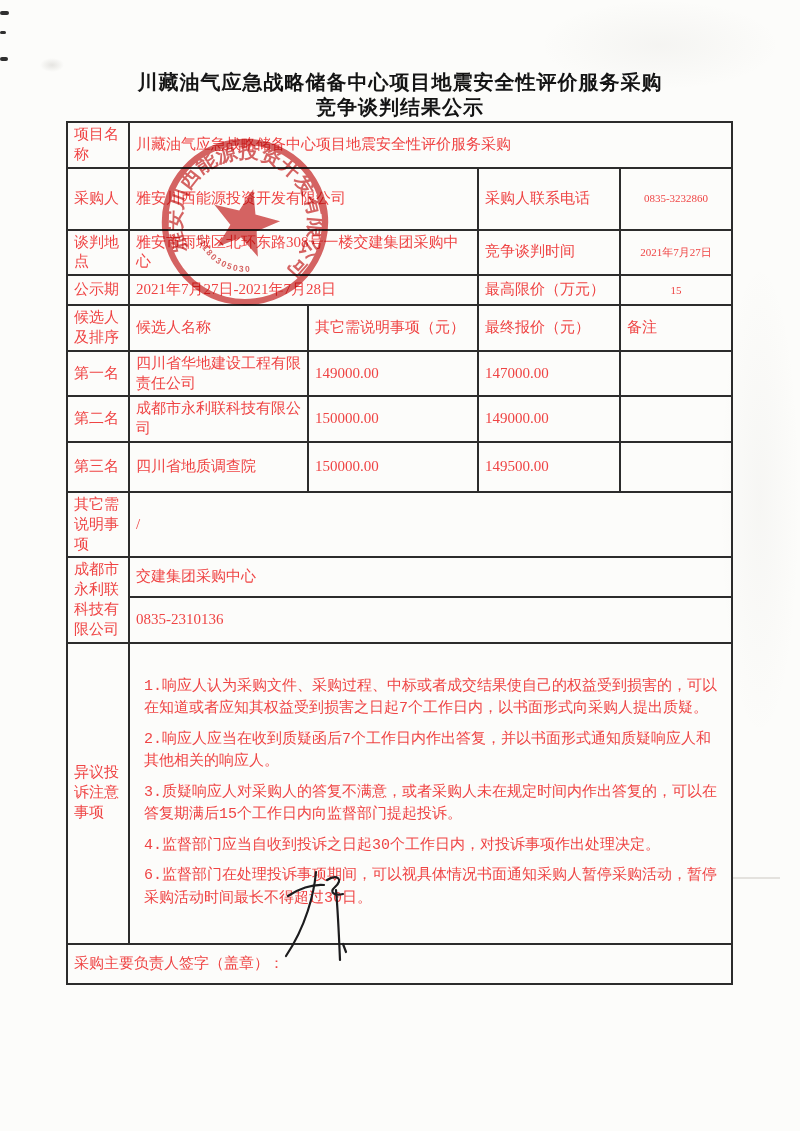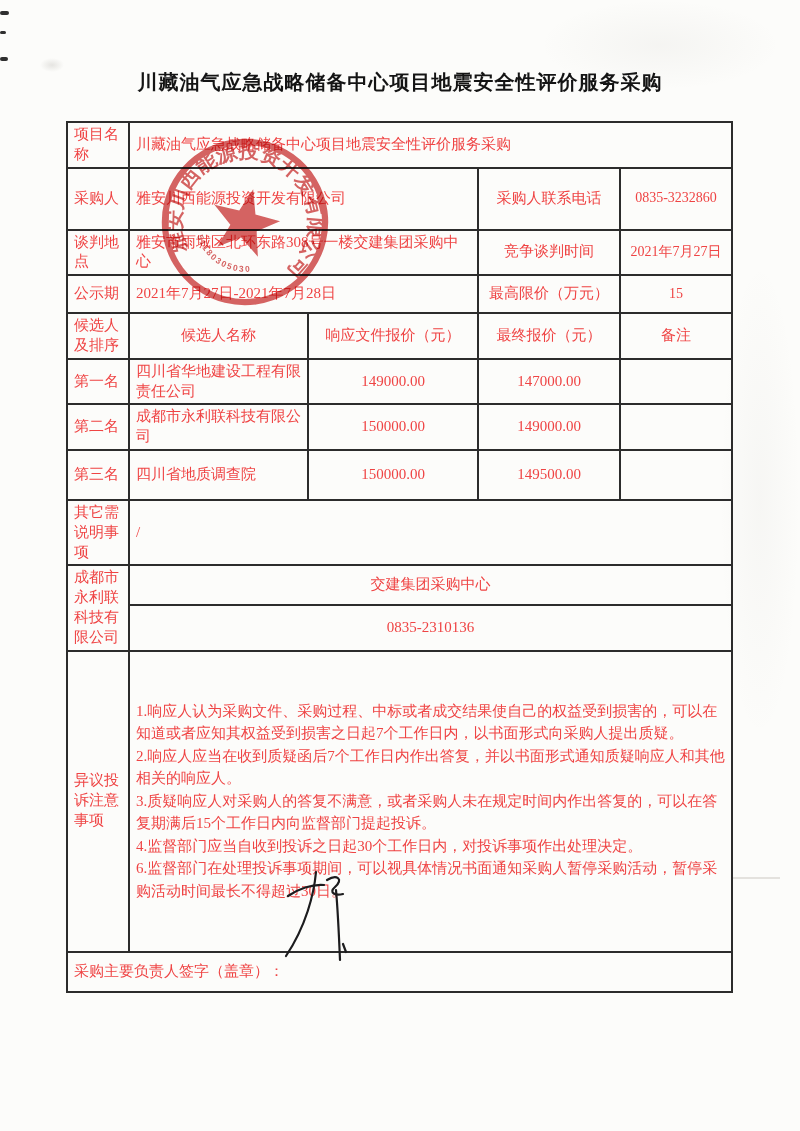--- a/index.html
+++ b/index.html
@@ -16,29 +16,29 @@
   }
   table.main{
     position:absolute;left:66px;top:121px;width:667px;
     border-collapse:collapse;table-layout:fixed;
     font-size:15px;color:#ef4444;
   }
   table.main td{
     border:2px solid #2c2c2c;padding:2px 6px;vertical-align:middle;
     line-height:1.32;font-weight:normal;overflow:hidden;
   }
-  td.c{text-align:center;}
-  td.sm{padding:2px 2px;font-size:14px;text-align:center;}
+  td.c{text-align:left;}
+  td.sm{padding:2px 2px;font-size:11px;text-align:center;}
   td.lbl{padding:2px 4px;}
-  tr.r1{height:45px} tr.r2{height:62px} tr.r3{height:39px} tr.r4{height:38px}
+  tr.r1{height:45px} tr.r2{height:62px} tr.r3{height:39px} tr.r4{height:30px}
   tr.r5{height:37px} tr.r6{height:39px} tr.r7{height:40px} tr.r8{height:50px}
   tr.r9{height:38px} tr.r10{height:37px} tr.r11{height:42px} tr.r12{height:301px}
   tr.r13{height:40px}
   .objtext{font-size:15px;line-height:22.5px;text-align:left;}
-  .objtext div{margin:0;}
+  .objtext div{margin:8px;font-family:Liberation Mono, monospace;}
   .stamp{
     position:absolute;left:156px;top:133px;width:178px;height:178px;
     transform:rotate(14deg);opacity:.82;mix-blend-mode:multiply;pointer-events:none;
   }
   .stamp text{font-family:"Liberation Sans","DejaVu Sans",sans-serif;font-weight:bold;}
   .signature{position:absolute;left:282px;top:868px;width:68px;height:98px;pointer-events:none;}
   .edge-speck{position:absolute;left:0;background:#2f2f2f;border-radius:2px;}
   .faint-line{position:absolute;left:733px;top:877px;width:47px;height:2px;background:#cfccc6;opacity:.55;}
 </style>
 </head>
@@ -49,20 +49,21 @@
   <div class="edge-speck" style="top:11px;width:9px;height:4px;"></div>
   <div class="edge-speck" style="top:31px;width:6px;height:3px;"></div>
   <div class="edge-speck" style="top:57px;width:8px;height:4px;"></div>
   <div class="smudge" style="left:40px;top:58px;width:24px;height:14px;background:radial-gradient(closest-side,rgba(110,105,95,.16),transparent);"></div>
   <div class="smudge" style="left:540px;top:0;width:240px;height:90px;background:radial-gradient(closest-side,rgba(110,105,95,.05),transparent);"></div>
   <div class="smudge" style="left:720px;top:260px;width:80px;height:480px;background:radial-gradient(closest-side,rgba(110,105,95,.04),transparent);"></div>
   <div class="faint-line"></div>
 
   <div class="title">
     <div>川藏油气应急战略储备中心项目地震安全性评价服务采购</div>
+    <div>竞争谈判结果公示</div>
   </div>
 
   <table class="main">
     <colgroup>
       <col style="width:62px">
         <col style="width:179px">
         <col style="width:170px">
       <col style="width:142px">
         <col style="width:112px">
     </colgroup>
@@ -90,21 +91,21 @@
     <tr class="r4">
       <td class="lbl">公示期</td>
       <td colspan="2">2021年7月27日-2021年7月28日</td>
       <td class="c">最高限价（万元）</td>
       <td class="sm">15</td>
     </tr>
 
     <tr class="r5">
       <td class="lbl">候选人及排序</td>
       <td class="c">候选人名称</td>
-      <td class="c">响应文件报价（元）</td>
+      <td class="c">其它需说明事项（元）</td>
       <td class="c">最终报价（元）</td>
       <td class="c">备注</td>
     </tr>
 
     <tr class="r6">
       <td class="lbl">第一名</td>
       <td>四川省华地建设工程有限责任公司</td>
       <td class="c">149000.00</td>
       <td class="c">147000.00</td>
       <td class="c"></td>

